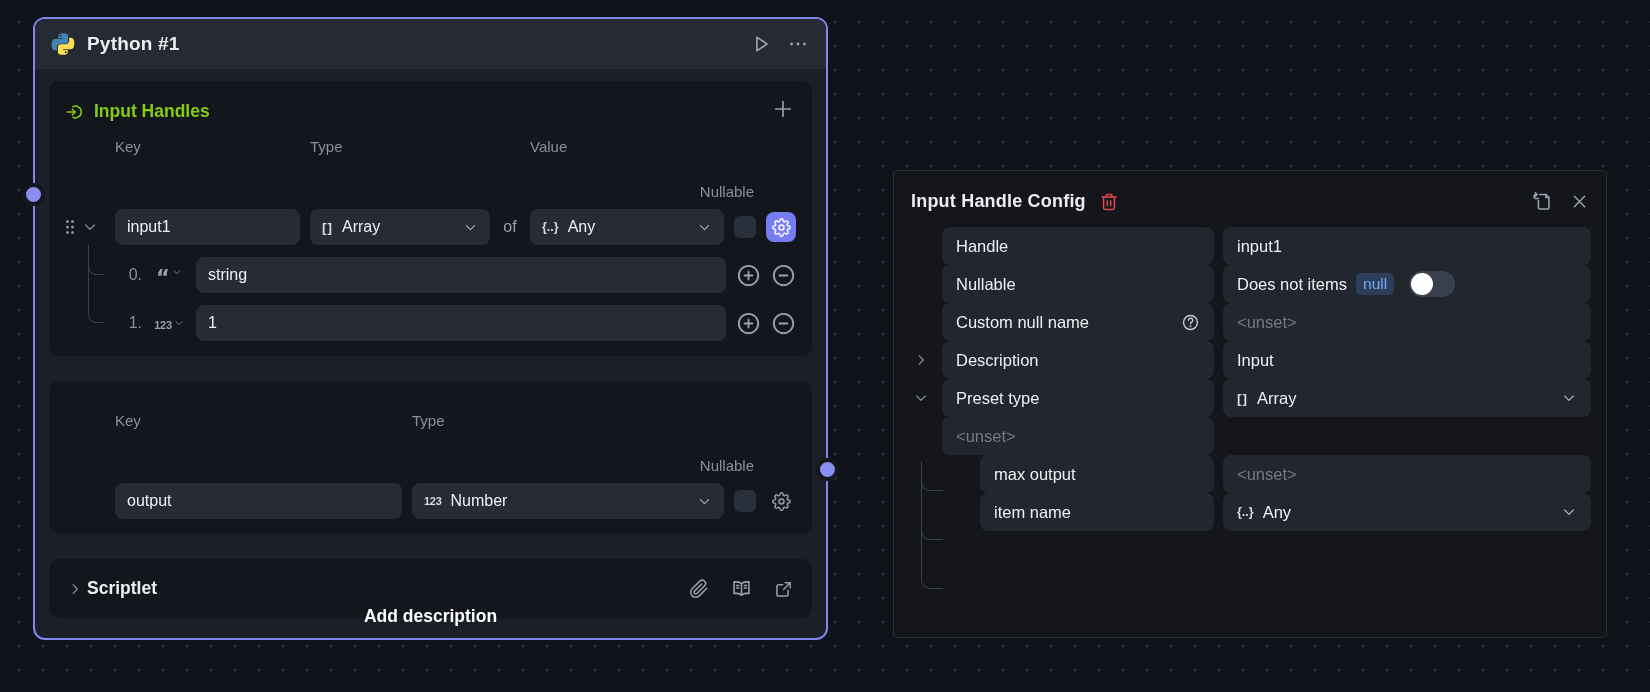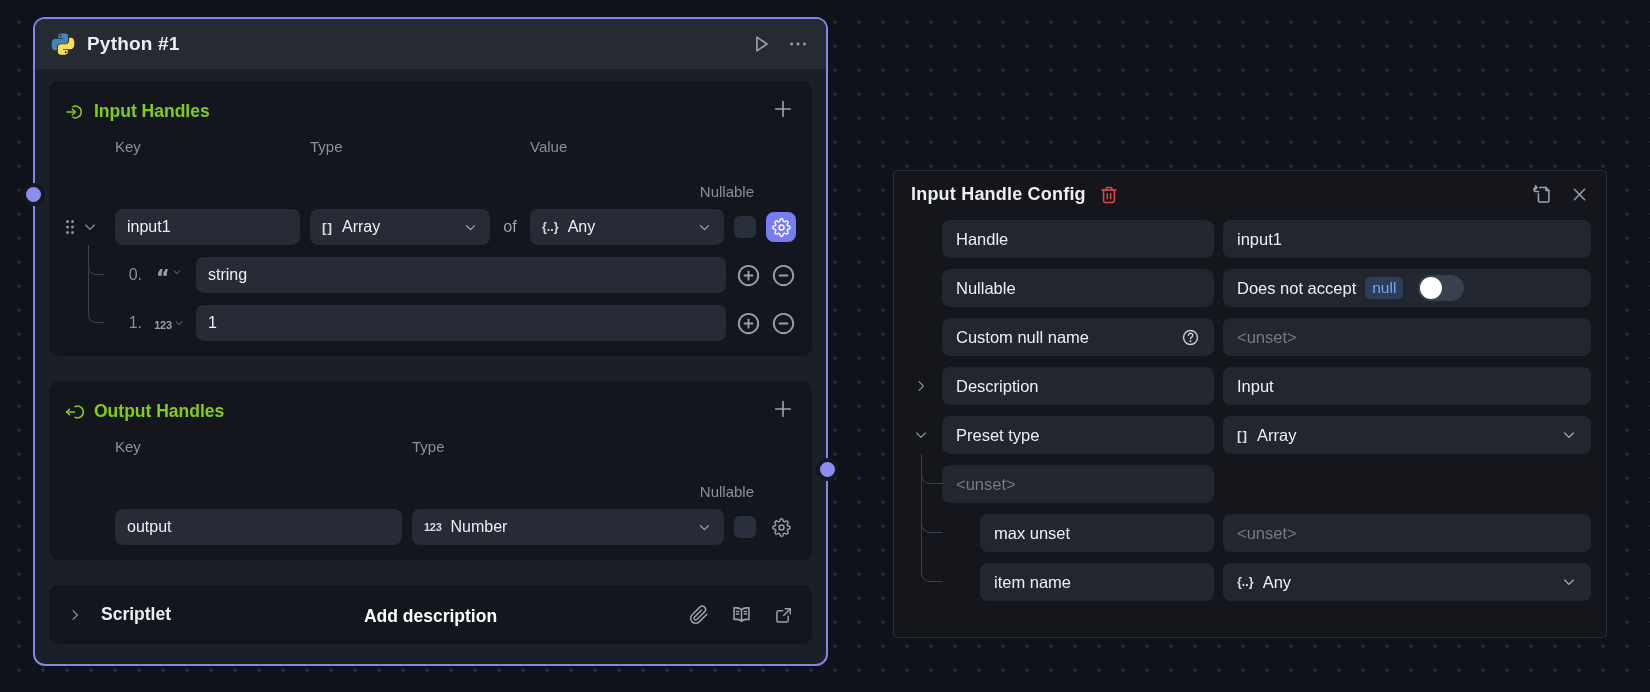--- a/index.html
+++ b/index.html
@@ -63,41 +63,41 @@
     border-left:1.5px solid #3a404c; border-bottom:1.5px solid #3a404c;
     border-bottom-left-radius:8px; pointer-events:none;
   }
   .elbow.e0 { top:36px; height:30px; }
   .elbow.e1 { top:36px; height:78px; }
   .idx { color:#8a909b; font-size:16px; text-align:right; }
   .kind { display:flex; align-items:flex-start; justify-content:center; gap:2px; color:#9aa0aa; cursor:pointer; }
   .kind .q  { font-size:21px; font-weight:700; line-height:14px; margin-top:6px; font-family:"DejaVu Sans", sans-serif; }
   .kind .n  { font-size:11px; font-weight:700; letter-spacing:-.3px; margin-top:3px; }
   .kind svg { margin-top:2px; }
-  .script-row { display:flex; align-items:center; gap:18px; padding:4px 2px; }
+  .script-row { display:flex; align-items:center; gap:4px; padding:4px 2px; }
   .script-icons { margin-left:auto; display:flex; align-items:center; gap:22px; color:#9aa1ac; }
   .port { position:absolute; width:15px; height:15px; border-radius:50%; background:#8b8ef0; border:4.5px solid #14171e; box-sizing:content-box; cursor:crosshair; }
   .port-in  { left:-13px; top:164px; }
   .port-out { right:-13px; top:439px; }
 
   .add-desc {
     position:absolute; left:33px; top:606px; width:795px; text-align:center;
     color:#ffffff; font-weight:700; font-size:17.5px; cursor:pointer;
   }
 
   
   .panel {
     position:absolute; left:893px; top:170px; width:714px; height:468px;
     background:#14161c; border:1px solid #2a2e36; border-radius:4px;
-    padding:10px 15px;
+    padding:17px 15px;
   }
   .panel-head { display:flex; align-items:center; gap:13px; margin:3px 2px 15px; }
   .panel-title { font-size:18px; font-weight:700; letter-spacing:.2px; }
   .panel-head .right { margin-left:auto; display:flex; align-items:center; gap:18px; color:#9aa1ac; }
-  .panel-rows { position:relative; display:flex; flex-direction:column; gap:11px; }
+  .panel-rows { position:relative; display:flex; flex-direction:column; }
   .prow { display:grid; grid-template-columns:24px 272px 1fr; column-gap:9px; align-items:center; }
   .pchev { color:#8a909b; display:flex; justify-content:center; cursor:pointer; }
   .pfield {
     height:38px; background:#22262e; border-radius:8px;
     display:flex; align-items:center; padding:0 14px; gap:9px;
     font-size:16.5px; color:#edeff3; white-space:nowrap;
   }
   .pfield.sub { margin-left:38px; }
   .muted { color:#737a85; }
   .qmark { margin-left:auto; color:#c9ced6; }
@@ -272,36 +272,20 @@
               <svg class="ic" viewBox="0 0 24 24" width="25" height="25" stroke-width="1.5">
                   <circle cx="12" cy="12" r="9.3"></circle>
                   <path d="M8.2 12h7.6"></path>
                 </svg>
             </button>
           </div>
         </div>
       </div>
 
       <div class="section">
-        <div class="sec-head">
-          <span>
-            <svg class="ic" viewBox="0 0 24 24" width="20" height="20" stroke-width="1.6">
-              <path d="M12 5.7A7 7 0 1 1 12 18.3"></path>
-                <path d="M11.5 12H2"></path>
-                <path d="M5.4 8.6L2 12l3.4 3.4"></path>
-            </svg>
-          </span>
-          <span class="sec-title">Output Handles</span>
-          <span class="spacer"></span>
-          <button class="hbtn">
-            <svg class="ic" viewBox="0 0 24 24" width="22" height="22" stroke-width="1.5">
-                <path d="M12 4v16M4 12h16"></path>
-              </svg>
-          </button>
-        </div>
 
         <div class="cols grid-out">
           <span></span>
           <span>Key</span>
           <span>Type</span>
           <span class="col-nullable-out">Nullable</span>
         </div>
 
         <div class="grid-out">
           <span></span>
@@ -404,21 +388,21 @@
             <span>input1</span>
           </div>
       </div>
 
       <div class="prow">
         <span></span>
         <div class="pfield">
             <span>Nullable</span>
           </div>
         <div class="pfield">
-          <span>Does not accept</span>
+          <span>Does not items</span>
           <span class="null-badge">null</span>
           <span class="toggle">
               <span class="knob"></span>
             </span>
         </div>
       </div>
 
       <div class="prow">
         <span></span>
         <div class="pfield">
@@ -477,21 +461,21 @@
       <div class="prow">
         <span></span>
         <div class="pfield">
             <span class="muted">&lt;unset&gt;</span>
           </div>
       </div>
 
       <div class="prow">
         <span></span>
         <div class="pfield sub">
-            <span>max unset</span>
+            <span>max output</span>
           </div>
         <div class="pfield">
             <span class="muted">&lt;unset&gt;</span>
           </div>
       </div>
 
       <div class="prow">
         <span></span>
         <div class="pfield sub">
             <span>item name</span>

